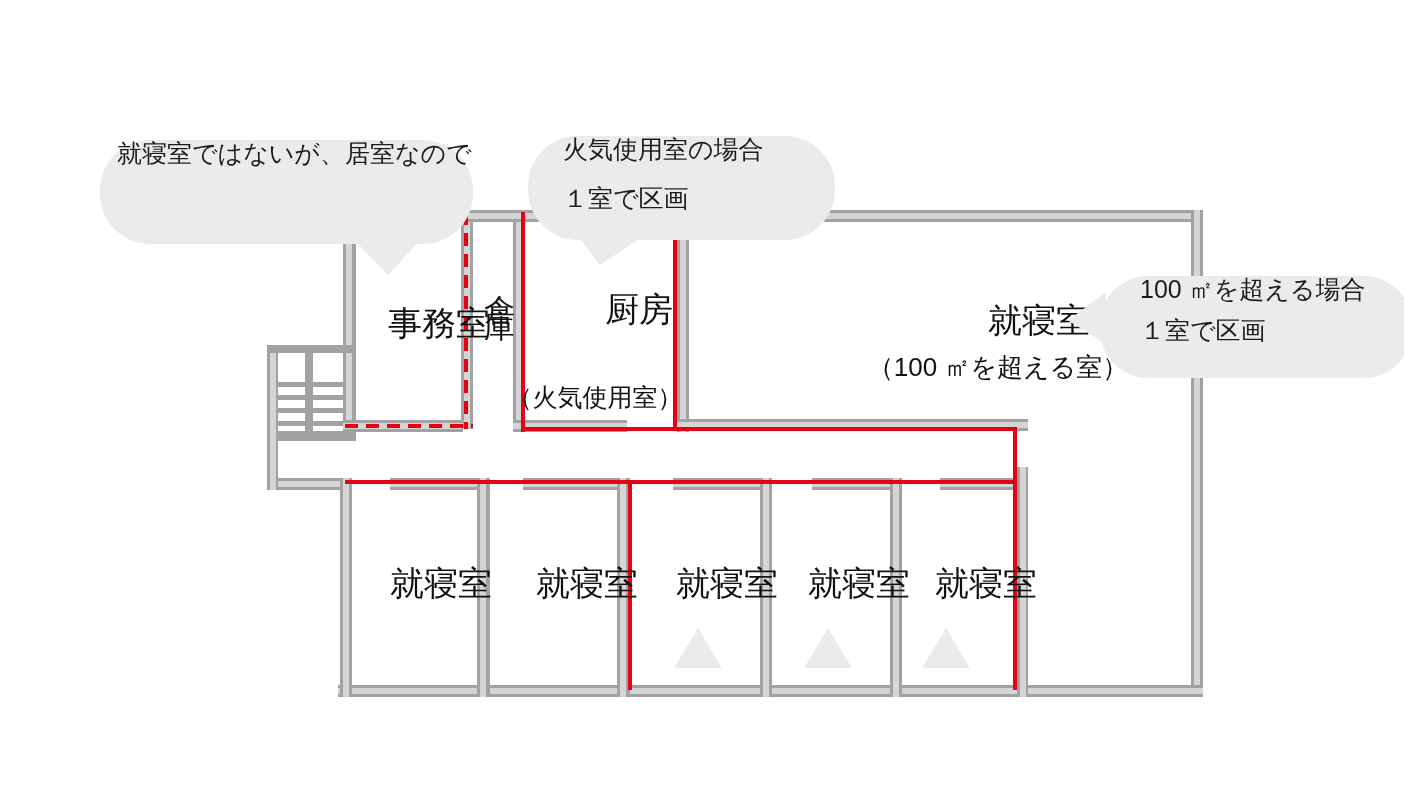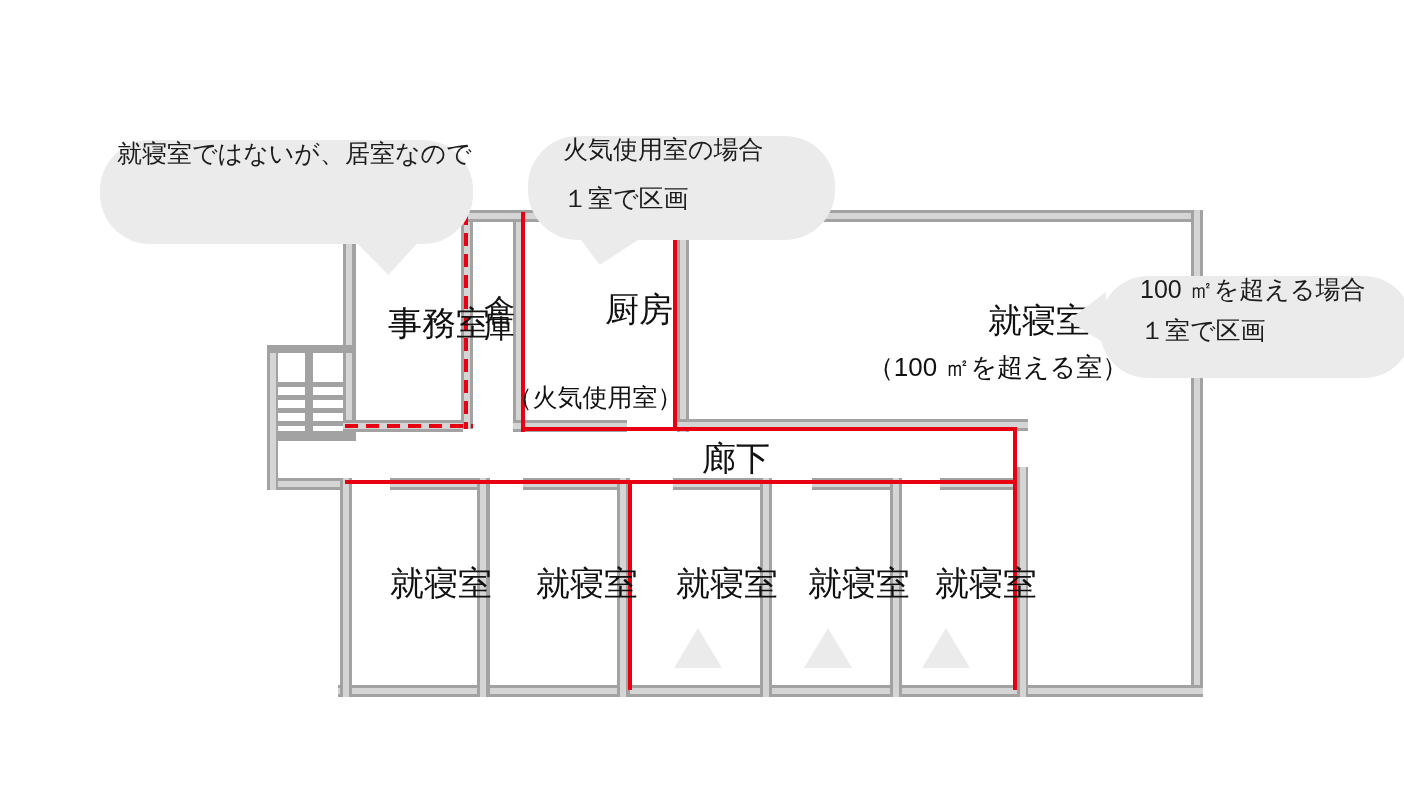--- a/index.html
+++ b/index.html
@@ -89,21 +89,20 @@
   <div class="rv" style="left:1013px;top:427px;height:263px;"></div>
   <div class="rh" style="left:345px;top:480px;width:672px;"></div>
   <div class="rv" style="left:628px;top:480px;height:210px;"></div>
 
   <div class="lbl" style="left:330px;top:301px;width:160px;">事務室</div>
   <div class="vert" style="left:478px;top:270px;">倉庫</div>
   <div class="lbl" style="left:513px;top:287px;width:160px;">厨房</div>
   <div class="sub" style="left:500px;top:339px;width:190px;margin-top:42px;">（火気使用室）</div>
   <div class="lbl" style="left:890px;top:298px;width:200px;">就寝室</div>
   <div class="sub" style="left:843px;top:350px;width:310px;font-size:26px;text-align:center;">（100 ㎡を超える室）</div>
-  <div class="lbl" style="left:610px;top:436px;width:160px;">廊下</div>
   <div class="lbl" style="left:332px;top:561px;width:160px;">就寝室</div>
   <div class="lbl" style="left:478px;top:561px;width:160px;">就寝室</div>
   <div class="lbl" style="left:618px;top:561px;width:160px;">就寝室</div>
   <div class="lbl" style="left:750px;top:561px;width:160px;">就寝室</div>
   <div class="lbl" style="left:877px;top:561px;width:160px;">就寝室</div>
 
   <div class="tail" style="left:352px;top:238px;width:70px;height:37px;clip-path:polygon(0 0,100% 0,52% 100%);"></div>
   <div class="bubble" style="left:100px;top:140px;width:356px;height:104px;padding-left:17px;gap:18px;">
     <div>就寝室ではないが、居室なので</div>
   </div>

